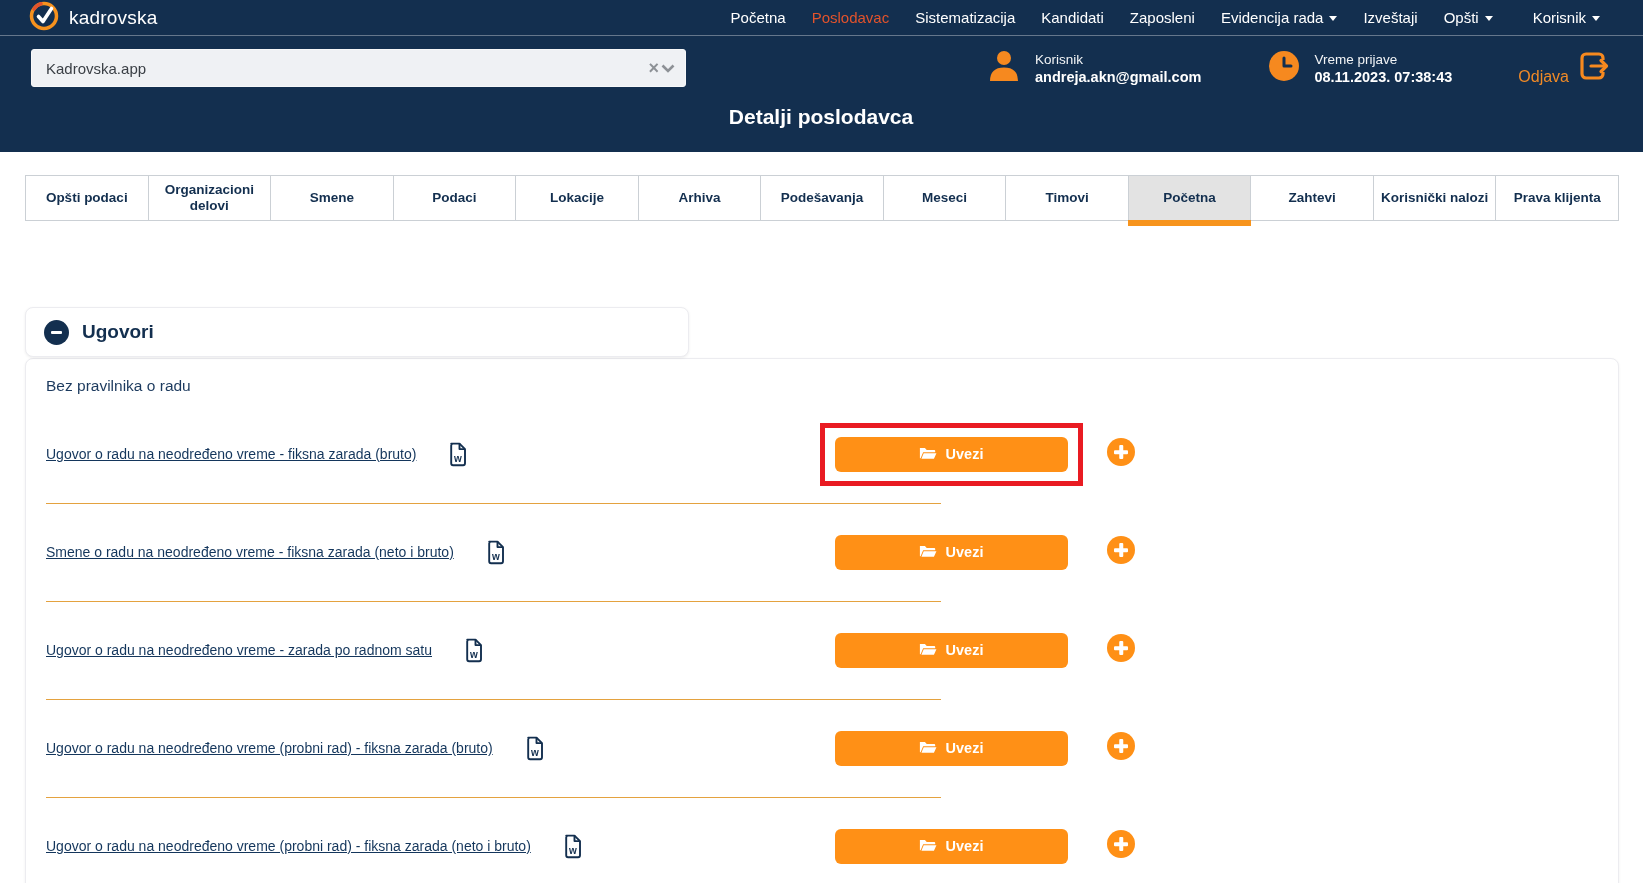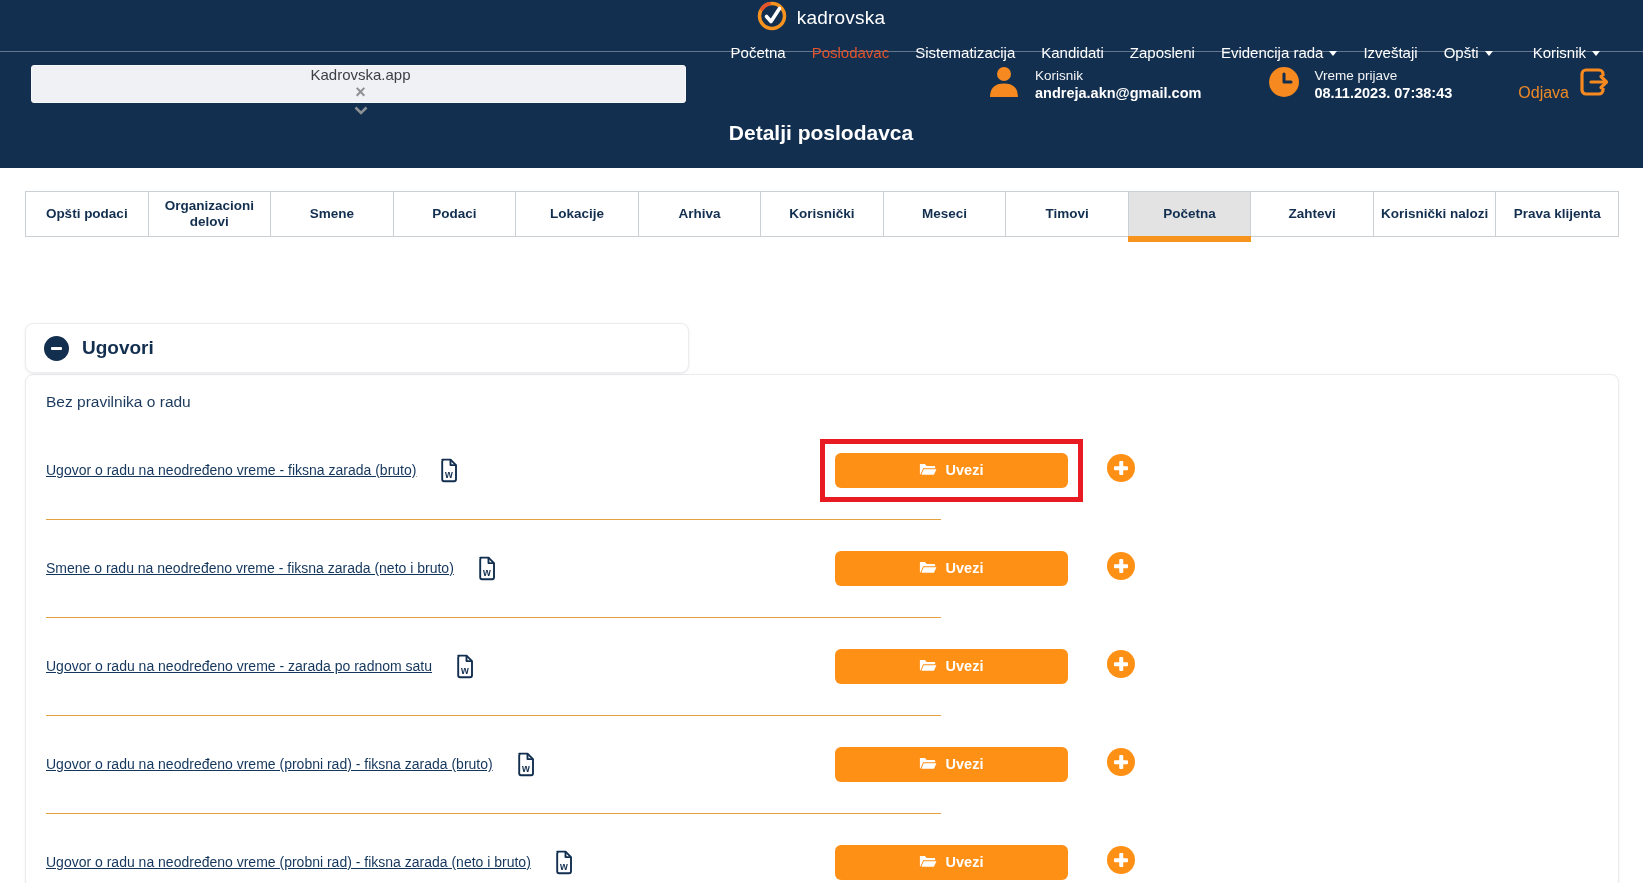--- a/index.html
+++ b/index.html
@@ -1,36 +1,36 @@
 <!DOCTYPE html>
 <html style="--navy: #132F4F; --orange: #FF9016; --nav-active: #E2532C; --red: #E91B22; --separator: #E4A23F; --tab-underline: #F7941D; --link: #14365C;"><head>
 <meta charset="utf-8">
 <style>
   * { box-sizing: border-box; margin: 0; padding: 0; }
   html, body { width: 1643px; height: 883px; overflow: hidden; background: #fff;
     font-family: "Liberation Sans", sans-serif; }
 
   
-  .navbar { background: var(--navy); height: 52px; display: flex; align-items: center;
-    padding: 0 30px 0 28px; border-bottom: 1px solid rgba(255,255,255,.35); flex-direction: column; }
+  .navbar { background: var(--navy); height: 36px; display: flex; align-items: center;
+    padding: 0 30px 0 28px; border-bottom: 1px solid rgba(255,255,255,.35); }
   .brand { display: flex; align-items: center; gap: 9px; }
   .brand-text { color: #fff; font-size: 19px; letter-spacing: .2px; }
   .nav-items { margin-left: auto; display: flex; align-items: center; }
   .nav-link { color: #fff; font-size: 15px; padding: 8px 13px; text-decoration: none;
     display: flex; align-items: center; gap: 6px; cursor: pointer; white-space: nowrap; }
   .nav-link.active { color: var(--nav-active); }
   .nav-link:last-child { margin-left: 14px; }
   .caret { width: 0; height: 0; border-left: 4.5px solid transparent;
     border-right: 4.5px solid transparent; border-top: 5px solid #fff; margin-top: 2px; }
 
   
   .subheader { background: var(--navy); height: 116px; padding: 11px 32px 0 31px; }
   .subheader-row { display: flex; align-items: center; }
   .company-select { width: 655px; height: 38px; background: #eff1f4; border: 1px solid #f7f8f9;
-    border-radius: 3px; display: flex; align-items: center; padding: 0 10px 0 14px; cursor: pointer; flex-direction: column; }
+    border-radius: 3px; display: flex; align-items: center; padding: 0 10px 0 14px; cursor: pointer; }
   .company-select .value { font-size: 15px; color: #3a3f45; flex: 1; }
   .sel-x { color: #8d9196; font-size: 18px; font-weight: bold; line-height: 1; padding: 0 2px; }
   .right-cluster { margin-left: auto; display: flex; align-items: center; gap: 66px; }
   .info-block { display: flex; align-items: center; gap: 13px; color: #fff; }
   .info-lines .line1 { font-size: 13.5px; color: #f2f4f6; }
   .info-lines .line2 { font-size: 14.5px; font-weight: bold; margin-top: 2px; }
   .logout { display: flex; align-items: flex-end; gap: 10px; cursor: pointer; }
   .logout-label { color: #F08A26; font-size: 16px; }
   .page-title { color: #fff; font-size: 21px; font-weight: bold; text-align: center; margin-top: 16px; }
 
@@ -55,21 +55,21 @@
   .minus-circle::before { content: ""; width: 11px; height: 3px; background: #fff; border-radius: 1px; }
   .panel-title { color: var(--navy); font-size: 19px; font-weight: bold; }
 
   .main-panel { margin: 1px 24px 0 25px; background: #fff; border: 1px solid #ececf0;
     border-radius: 8px; box-shadow: 0 1px 3px rgba(0,0,0,.06); padding: 18px 20px 40px 20px;
     min-height: 560px; }
   .section-label { color: #1c3a5e; font-size: 15.5px; margin-bottom: 27px; }
 
   .contract-row .row-main { display: grid; grid-template-columns: 765px 280px 60px;
     align-items: center; min-height: 64px; }
-  .link-cell { display: flex; align-items: center; gap: 23px; }
+  .link-cell { display: flex; align-items: center; gap: 32px; }
   .contract-link { color: var(--link); font-size: 14px; text-decoration: underline; cursor: pointer; }
   .word-icon { display: inline-flex; cursor: pointer; }
   .btn-cell { justify-self: center; }
   .btn-wrap { border: 5px solid transparent; padding: 9px 10px; }
   .btn-wrap.highlighted { border-color: var(--red); }
   .uvezi-btn { width: 233px; height: 35px; background: var(--orange); border: none;
     border-radius: 6px; color: #fff; font-size: 14.5px; font-weight: bold;
     font-family: "Liberation Sans", sans-serif; display: flex; align-items: center;
     justify-content: center; gap: 9px; cursor: pointer; }
   .plus-cell { justify-self: center; }
@@ -200,21 +200,21 @@
     <div class="tab">
     <span class="tab-label">Podaci</span>
   </div>
     <div class="tab">
     <span class="tab-label">Lokacije</span>
   </div>
     <div class="tab">
     <span class="tab-label">Arhiva</span>
   </div>
     <div class="tab">
-    <span class="tab-label">Korisnički</span>
+    <span class="tab-label">Podešavanja</span>
   </div>
     <div class="tab">
     <span class="tab-label">Meseci</span>
   </div>
     <div class="tab">
     <span class="tab-label">Timovi</span>
   </div>
     <div class="tab active">
     <span class="tab-label">Početna</span>
   </div>

